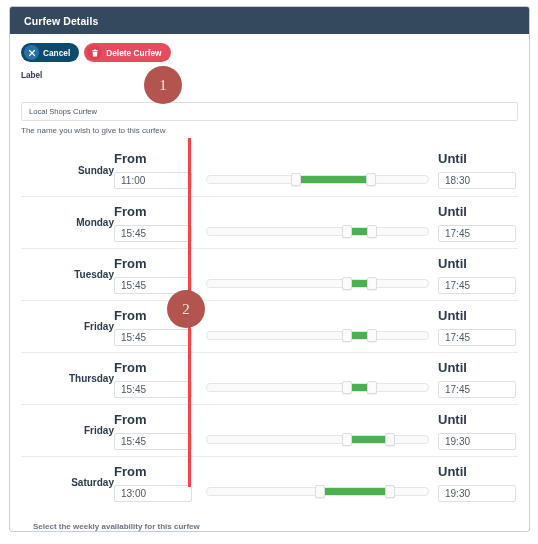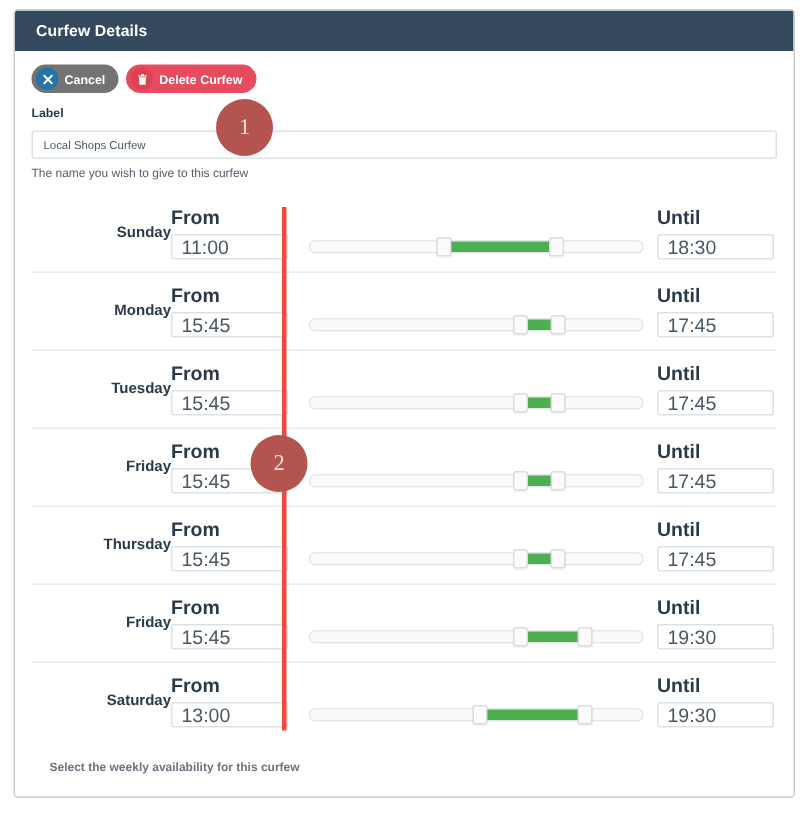--- a/index.html
+++ b/index.html
@@ -79,31 +79,31 @@
     justify-content: center;
     width: 15px;
     height: 15px;
     border-radius: 50%;
     margin-right: 4px;
     flex: 0 0 auto;
   }
   .btn .ico svg { display: block; }
   .btn-save   { background: #f0ad4e; }
   .btn-save   .ico { background: #e8a23c; }
-  .btn-cancel { background: #737373; align-items: center; }
+  .btn-cancel { background: #0c4a6e; align-items: center; }
   .btn-cancel .ico { background: #2573a7; }
   .btn-delete { background: #e74c5e; }
   .btn-delete .ico { background: #db4354; }
 
   
   .field-label {
     font-size: 8.2px;
     font-weight: bold;
     color: #2b3a4a;
-    margin-bottom: 6px;
+    margin-bottom: 20px;
   }
   .text-input {
     width: 100%;
     height: 19px;
     border: 1px solid #dde1e6;
     border-radius: 2px;
     background: #ffffff;
     font-size: 7.6px;
     color: #4a5866;
     padding: 0 7px;
@@ -155,21 +155,21 @@
     font-weight: bold;
     color: #2b3a4a;
     margin-bottom: 4px;
   }
   .time-input {
     width: 78px;
     height: 17px;
     border: 1px solid #dde1e6;
     border-radius: 2px;
     background: #ffffff;
-    font-size: 13px;
+    font-size: 10px;
     color: #4a5866;
     padding: 0 6px;
     font-family: "Liberation Sans", sans-serif;
     outline: none;
   }
 
   .slider-cell {
     flex: 1 1 auto;
     padding: 0 9px 0 12px;
     display: flex;

